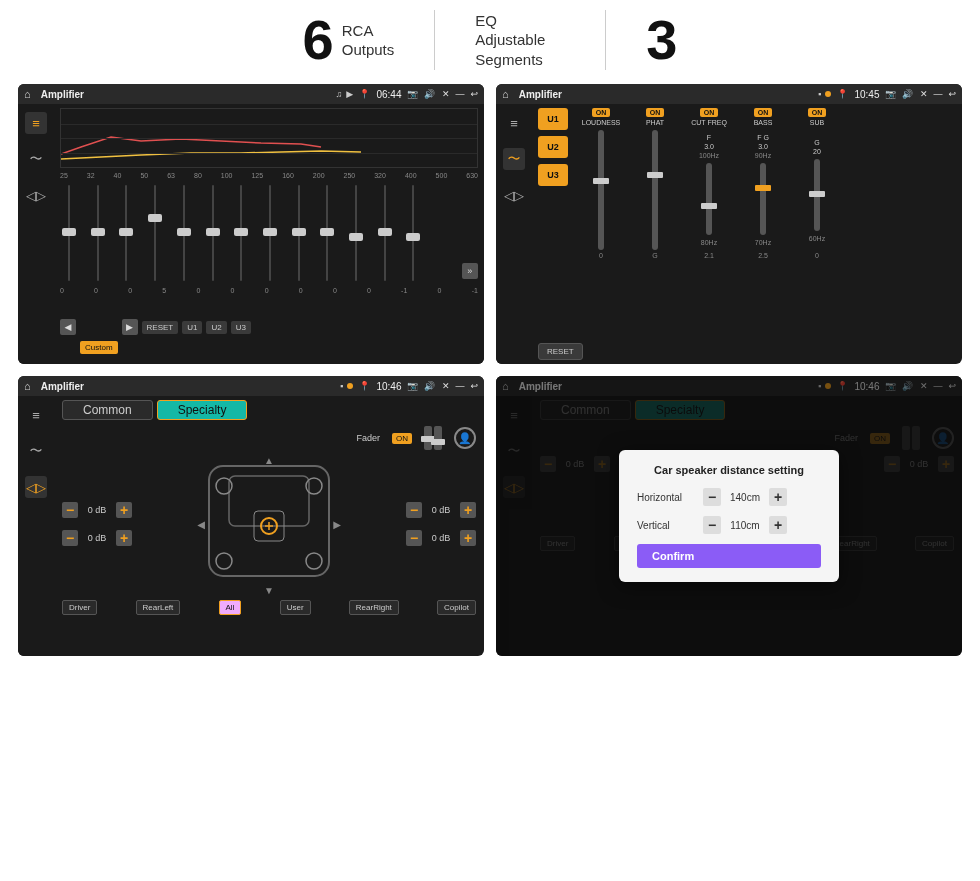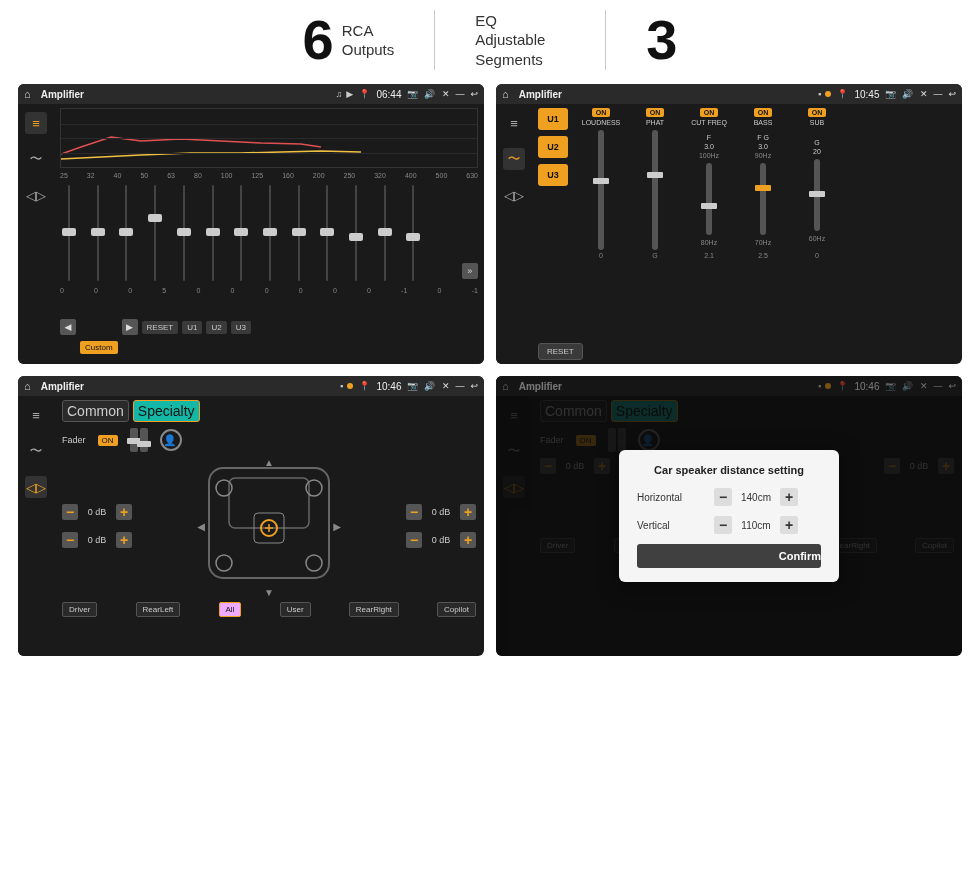--- a/index.html
+++ b/index.html
@@ -302,38 +302,39 @@
       padding: 4px 8px;
     }
 
     .fader-tabs {
       display: flex;
       gap: 4px;
       margin-bottom: 6px;
     }
 
     .f-tab {
-      font-size: 14px;
-      padding: 2px 4px;
+      font-size: 12px;
+      padding: 2px 20px;
       border-radius: 3px;
       border: 1px solid #555;
       color: #ccc;
       background: #2a2a2a;
       text-align: center;
     }
 
     .f-tab.active {
       background: #14b8a6;
       color: #111;
       border-color: #f0a020;
     }
 
     .fader-row {
       display: flex;
       align-items: center;
+      justify-content: flex-end;
       gap: 12px;
       margin-bottom: 6px;
     }
 
     .fader-label { font-size: 9px; color: #ccc; }
     .fader-on { background: #f0a020; color: #111; font-size: 8px; padding: 1px 4px; border-radius: 2px; }
 
     .db-control {
       display: flex;
       align-items: center;
@@ -402,21 +403,21 @@
       font-weight: bold;
       color: #222;
       text-align: center;
       margin-bottom: 12px;
     }
 
     .dialog-row {
       display: flex;
       align-items: center;
       margin-bottom: 10px;
-      gap: 17px;
+      gap: 6px;
     }
 
     .dialog-row-label {
       font-size: 10px;
       color: #333;
       width: 60px;
     }
 
     .dialog-control {
       display: flex;
@@ -438,28 +439,28 @@
     }
 
     .dialog-val {
       font-size: 10px;
       color: #333;
       width: 40px;
       text-align: center;
     }
 
     .dialog-confirm-btn {
-      background: #404040;
+      background: #8b5cf6;
       color: #fff;
       font-size: 11px;
       font-weight: bold;
       width: 100%;
-      padding: 6px 0;
+      padding: 6px 15px;
       border-radius: 3px;
-      text-align: right;
+      text-align: left;
       margin-top: 6px;
       cursor: pointer;
     }
 
     
     .grid-line {
       position: absolute;
       background: #2a2a2a;
     }
 

